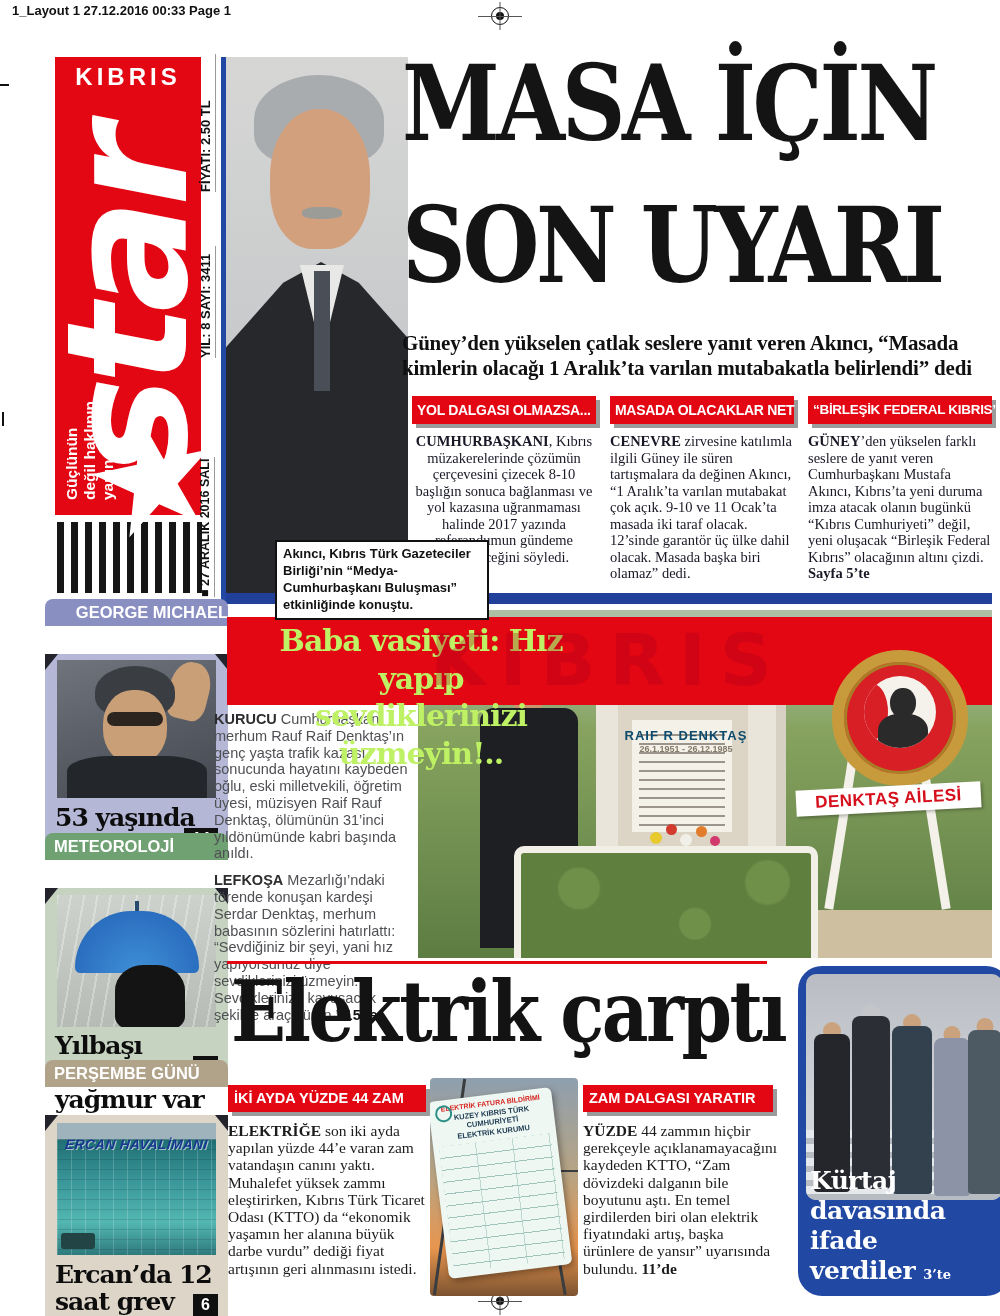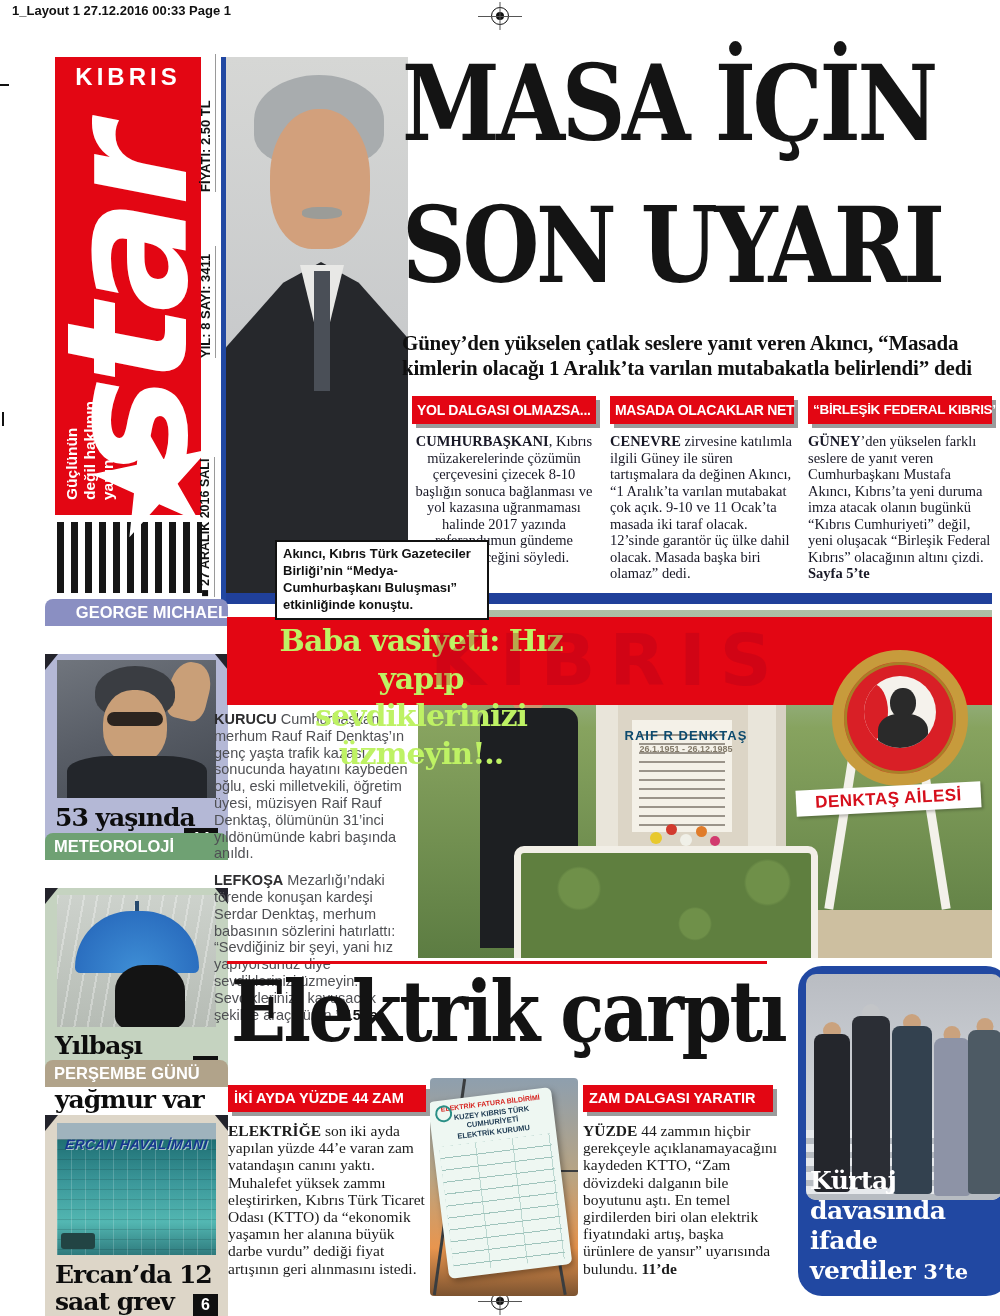--- a/index.html
+++ b/index.html
@@ -172,21 +172,21 @@
   #court-box{left:780px;top:966px;width:212px;height:330px;background:#2148a2;border-radius:24px;margin-left:18px;}
   #court-photo{position:absolute;left:8px;top:8px;right:8px;height:226px;border-radius:10px;overflow:hidden;
      background:linear-gradient(180deg,#b9bcc2 0%,#cfd3d8 55%,#dadfe3 100%);}
   .steps{position:absolute;left:0;right:0;bottom:0;height:70px;
      background:repeating-linear-gradient(180deg,#e6e9ec 0 8px,#b7bcc2 8px 14px);}
   .fig{position:absolute;}
   .fig .h{position:absolute;left:50%;top:0;transform:translateX(-50%);border-radius:50%;}
   .fig .b{position:absolute;left:0;right:0;top:12px;bottom:0;border-radius:8px 8px 4px 4px;}
   #court-title{position:absolute;left:12px;bottom:10px;right:8px;color:#fff;
      font:bold 25px "DejaVu Serif",serif;line-height:1.2;letter-spacing:-0.5px;}
-  #court-title .pageref{font-size:21px;letter-spacing:0;margin-left:8px;}
+  #court-title .pageref{font-size:13px;letter-spacing:0;margin-left:8px;}
 </style>
 </head>
 <body>
 
 <div id="page">
 
   <div class="abs" id="print-header">1_Layout 1  27.12.2016  00:33  Page 1</div>
   <div class="abs regmark" style="left:491px;top:7px;">
       <div class="regv"></div>
     </div>

